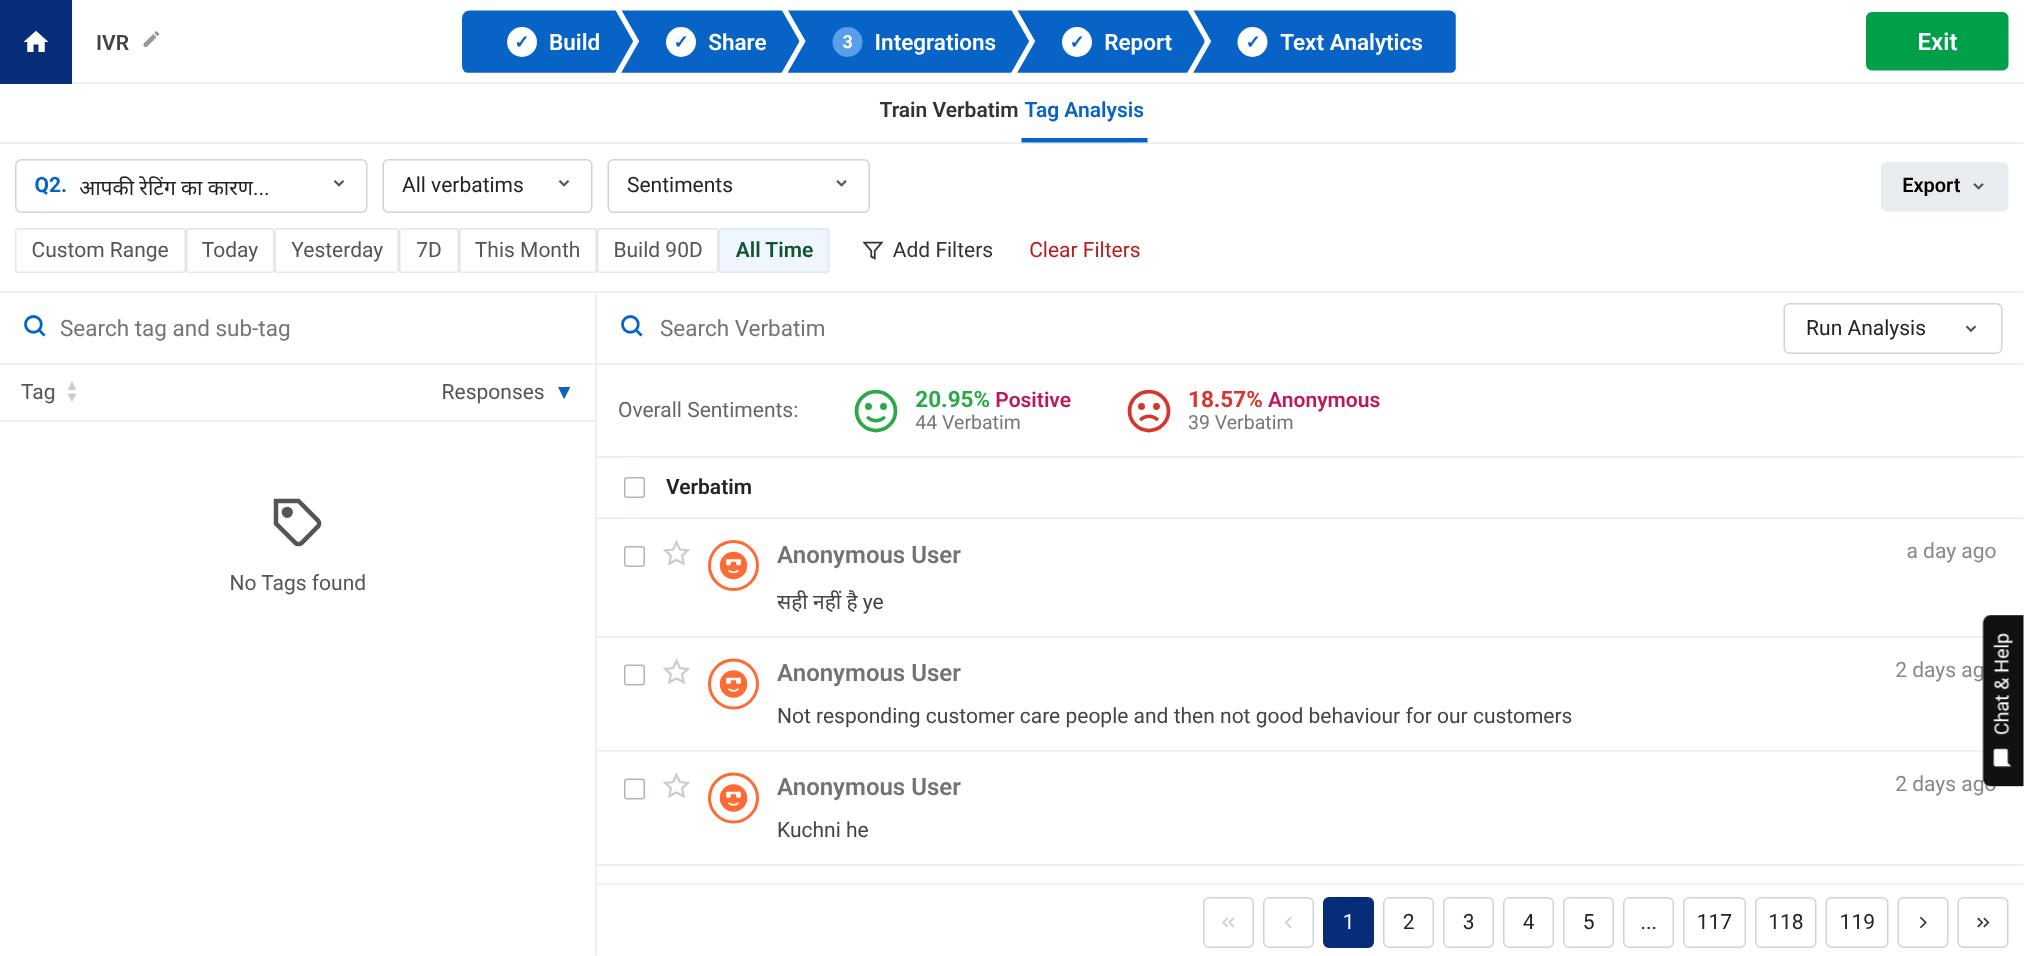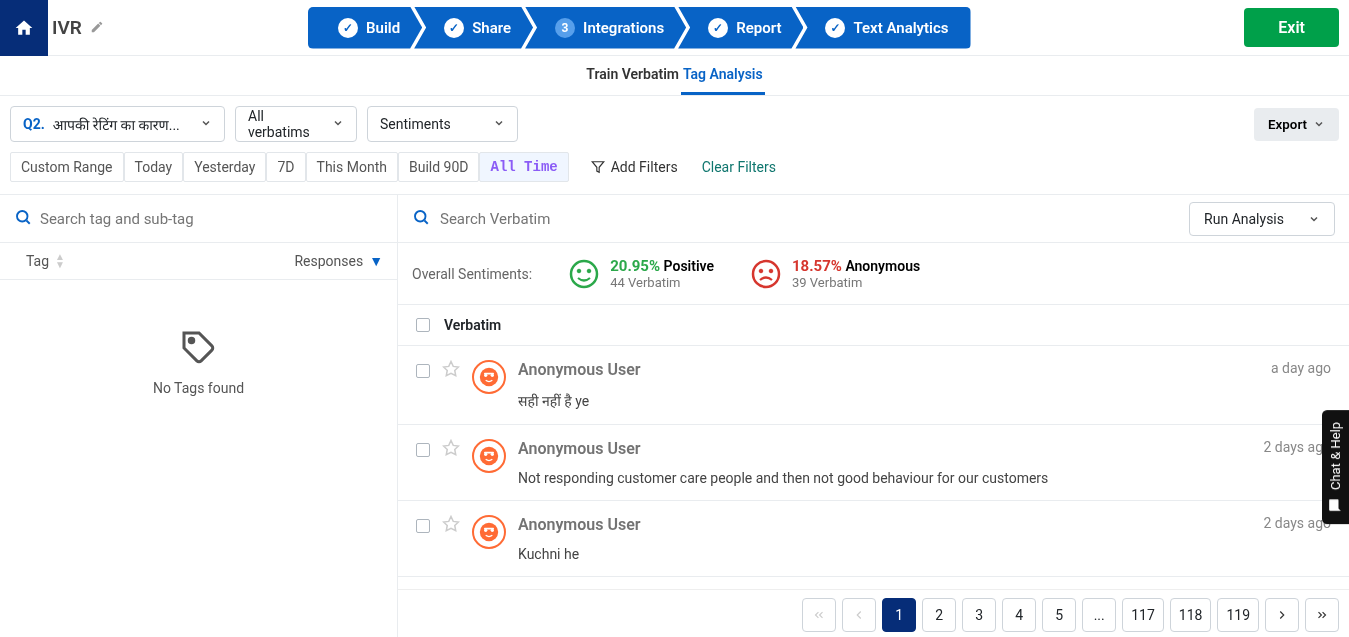--- a/index.html
+++ b/index.html
@@ -1,21 +1,21 @@
 <!DOCTYPE html>
 <html><head>
 <meta charset="utf-8">
 <style>
 * { box-sizing: border-box; margin: 0; padding: 0; font-family: -apple-system, BlinkMacSystemFont, "Segoe UI", Roboto, sans-serif; }
 body { width: 1349px; height: 637px; overflow: hidden; background: #fff; color: #212529; font-size: 14px; position: relative; }
 
 
 .top-header { height: 56px; display: flex; align-items: center; border-bottom: 1px solid #e9ecef; }
 .home-btn { width: 48px; height: 56px; background: #062d78; display: flex; align-items: center; justify-content: center; cursor: pointer; }
-.project-name-wrap { display: flex; align-items: flex-end; gap: 8px; font-weight: 600; font-size: 19px; padding: 0 4px; min-width: 120px; color: #444; }
+.project-name-wrap { display: flex; align-items: flex-end; gap: 8px; font-weight: 600; font-size: 14px; padding: 0 16px; min-width: 120px; color: #444; }
 .pencil { color: #999; }
 .progress-steps { display: flex; margin-left: 140px; }
 .step { position: relative; height: 42px; background: #0863c6; color: #fff; display: flex; align-items: center; padding: 0 22px 0 30px; font-weight: 600; font-size: 15px; gap: 8px; clip-path: polygon(0 0, calc(100% - 12px) 0, 100% 50%, calc(100% - 12px) 100%, 0 100%, 12px 50%); margin-left: -8px; cursor: pointer; }
 .step:first-child { clip-path: polygon(0 0, calc(100% - 12px) 0, 100% 50%, calc(100% - 12px) 100%, 0 100%); margin-left: 0; border-radius: 5px 0 0 5px; }
 .step:last-child { clip-path: polygon(0 0, 100% 0, 100% 100%, 0 100%, 12px 50%); border-radius: 0 5px 5px 0; }
 .step-icon { width: 20px; height: 20px; border-radius: 50%; background: #fff; color: #0863c6; display: flex; align-items: center; justify-content: center; font-size: 12px; font-weight: bold; }
 .step.numbered .step-icon { background: #579feb; color: #fff; }
 .exit-btn { margin-left: auto; margin-right: 10px; background: #00a04a; color: #fff; border: none; padding: 10px 34px; border-radius: 4px; font-weight: 600; font-size: 16px; cursor: pointer; }
 
 
@@ -26,48 +26,48 @@
 
 .filter-row { padding: 10px; display: flex; gap: 10px; align-items: center; }
 .filter-select { border: 1px solid #ced4da; border-radius: 4px; height: 36px; padding: 0 12px; display: flex; align-items: center; gap: 8px; cursor: pointer; background: #fff; font-size: 14px; }
 .chevron { margin-left: auto; }
 .q2 { color: #0863c6; font-weight: 700; }
 .export-btn { margin-left: auto; background: #e9ecef; border-radius: 4px; border: none; padding: 9px 14px; cursor: pointer; font-weight: 600; display: flex; align-items: center; gap: 6px; }
 
 
 .date-row { padding: 0 10px 12px; display: flex; gap: 8px; align-items: center; border-bottom: 1px solid #e9ecef; }
 .date-pill { padding: 6px 10px; border: 1px solid #e2e6ea; border-radius: 2px; cursor: pointer; font-size: 14px; color: #555; }
-.date-pill.active { color: #8b5cf6; font-weight: 600; background: #f0f6ff; font-family: Liberation Mono, monospace; }
+.date-pill.active { color: #14532d; font-weight: 600; background: #f0f6ff; }
 .add-filters { display: flex; align-items: center; gap: 6px; padding: 0 8px; color: #333; cursor: pointer; margin-left: 6px; }
-.clear-filters { color: #0f766e; padding: 0 8px; }
+.clear-filters { color: #b91c1c; padding: 0 8px; }
 
 
 .content { display: flex; height: calc(100% - 192px); }
 .left-col { width: 398px; border-right: 1px solid #e9ecef; display: flex; flex-direction: column; }
 .search-row { height: 48px; display: flex; align-items: center; padding: 0 14px; border-bottom: 1px solid #e9ecef; gap: 8px; }
 .search-input { border: none; outline: none; flex: 1; font-size: 15px; }
 .search-icon { color: #0863c6; }
 .tag-header-row { display: flex; justify-content: space-between; padding: 10px 14px; border-bottom: 1px solid #e9ecef; font-size: 14px; }
-.tag-hdr-left { display: flex; align-items: center; gap: 6px; color: #555; margin-left: 12px; }
+.tag-hdr-left { display: flex; align-items: center; gap: 6px; color: #555; }
 .sort-arrows { color: #ccc; font-size: 10px; line-height: 8px; }
 .responses-hdr { display: flex; align-items: center; gap: 6px; color: #555; }
 .responses-hdr .caret { color: #0863c6; }
 .no-tags { flex: 1; display: flex; flex-direction: column; align-items: center; justify-content: flex-start; padding-top: 50px; gap: 14px; color: #555; }
 .no-tags svg { color: #555; }
 
 .right-col { flex: 1; display: flex; flex-direction: column; }
 .right-search-row { height: 48px; display: flex; align-items: center; padding: 0 14px; border-bottom: 1px solid #e9ecef; gap: 10px; }
 .run-analysis { margin-left: auto; border: 1px solid #ced4da; background: #fff; border-radius: 4px; padding: 8px 14px; display: flex; align-items: center; gap: 24px; cursor: pointer; font-size: 14px; }
 
 .sentiment-row { padding: 14px; display: flex; align-items: center; gap: 36px; border-bottom: 1px solid #e9ecef; }
 .sentiment-label { font-size: 14px; color: #666; }
 .sentiment-block { display: flex; align-items: center; gap: 10px; }
 .sentiment-face { width: 32px; height: 32px; }
 .sentiment-text .val { font-weight: 700; font-size: 15px; }
-.sentiment-text .lbl { font-weight: 600; color: #000000; }
+.sentiment-text .lbl { font-weight: 600; color: #be185d; }
 .sentiment-text .sub { font-size: 13px; color: #777; }
 
 .verbatim-hdr { display: flex; align-items: center; gap: 14px; padding: 12px 18px; border-bottom: 1px solid #e9ecef; }
 .checkbox { width: 14px; height: 14px; border: 1.5px solid #adb5bd; border-radius: 2px; cursor: pointer; }
 .verbatim-list { flex: 1; overflow-y: auto; }
 .verbatim-item { display: flex; gap: 12px; padding: 14px 18px; border-bottom: 1px solid #e9ecef; position: relative; }
 .star { width: 18px; height: 18px; cursor: pointer; color: #ccc; }
 .avatar { width: 34px; height: 34px; border-radius: 50%; border: 2px solid #ff6b35; display: flex; align-items: center; justify-content: center; }
 .vb-body { flex: 1; }
 .vb-user { font-weight: 600; font-size: 16px; color: #737373; margin-bottom: 12px; }
@@ -126,34 +126,34 @@
     </div>
   <button class="exit-btn">Exit</button>
 </div>
 
 <div class="sub-tabs">
   <div class="sub-tab">Train Verbatim</div>
   <div class="sub-tab active">Tag Analysis</div>
 </div>
 
 <div class="filter-row">
-  <div class="filter-select" style="width:215px">
+  <div class="filter-select" style="width:235px">
     <span class="q2">Q2.</span>
     <span>आपकी रेटिंग का कारण...</span>
     <span class="chevron"><svg width="12" height="12" viewBox="0 0 24 24" fill="none" stroke="#555" stroke-width="3">
           <polyline points="6 9 12 15 18 9"></polyline>
         </svg></span>
   </div>
-  <div class="filter-select" style="width:122px">
+  <div class="filter-select" style="width:140px">
     <span>All verbatims</span>
     <span class="chevron"><svg width="12" height="12" viewBox="0 0 24 24" fill="none" stroke="#555" stroke-width="3">
           <polyline points="6 9 12 15 18 9"></polyline>
         </svg></span>
   </div>
-  <div class="filter-select" style="width:151px">
+  <div class="filter-select" style="width:175px">
     <span>Sentiments</span>
     <span class="chevron"><svg width="12" height="12" viewBox="0 0 24 24" fill="none" stroke="#555" stroke-width="3">
           <polyline points="6 9 12 15 18 9"></polyline>
         </svg></span>
   </div>
   <button class="export-btn">
     <span>Export</span>
     <svg width="12" height="12" viewBox="0 0 24 24" fill="none" stroke="#555" stroke-width="3">
         <polyline points="6 9 12 15 18 9"></polyline>
       </svg>

